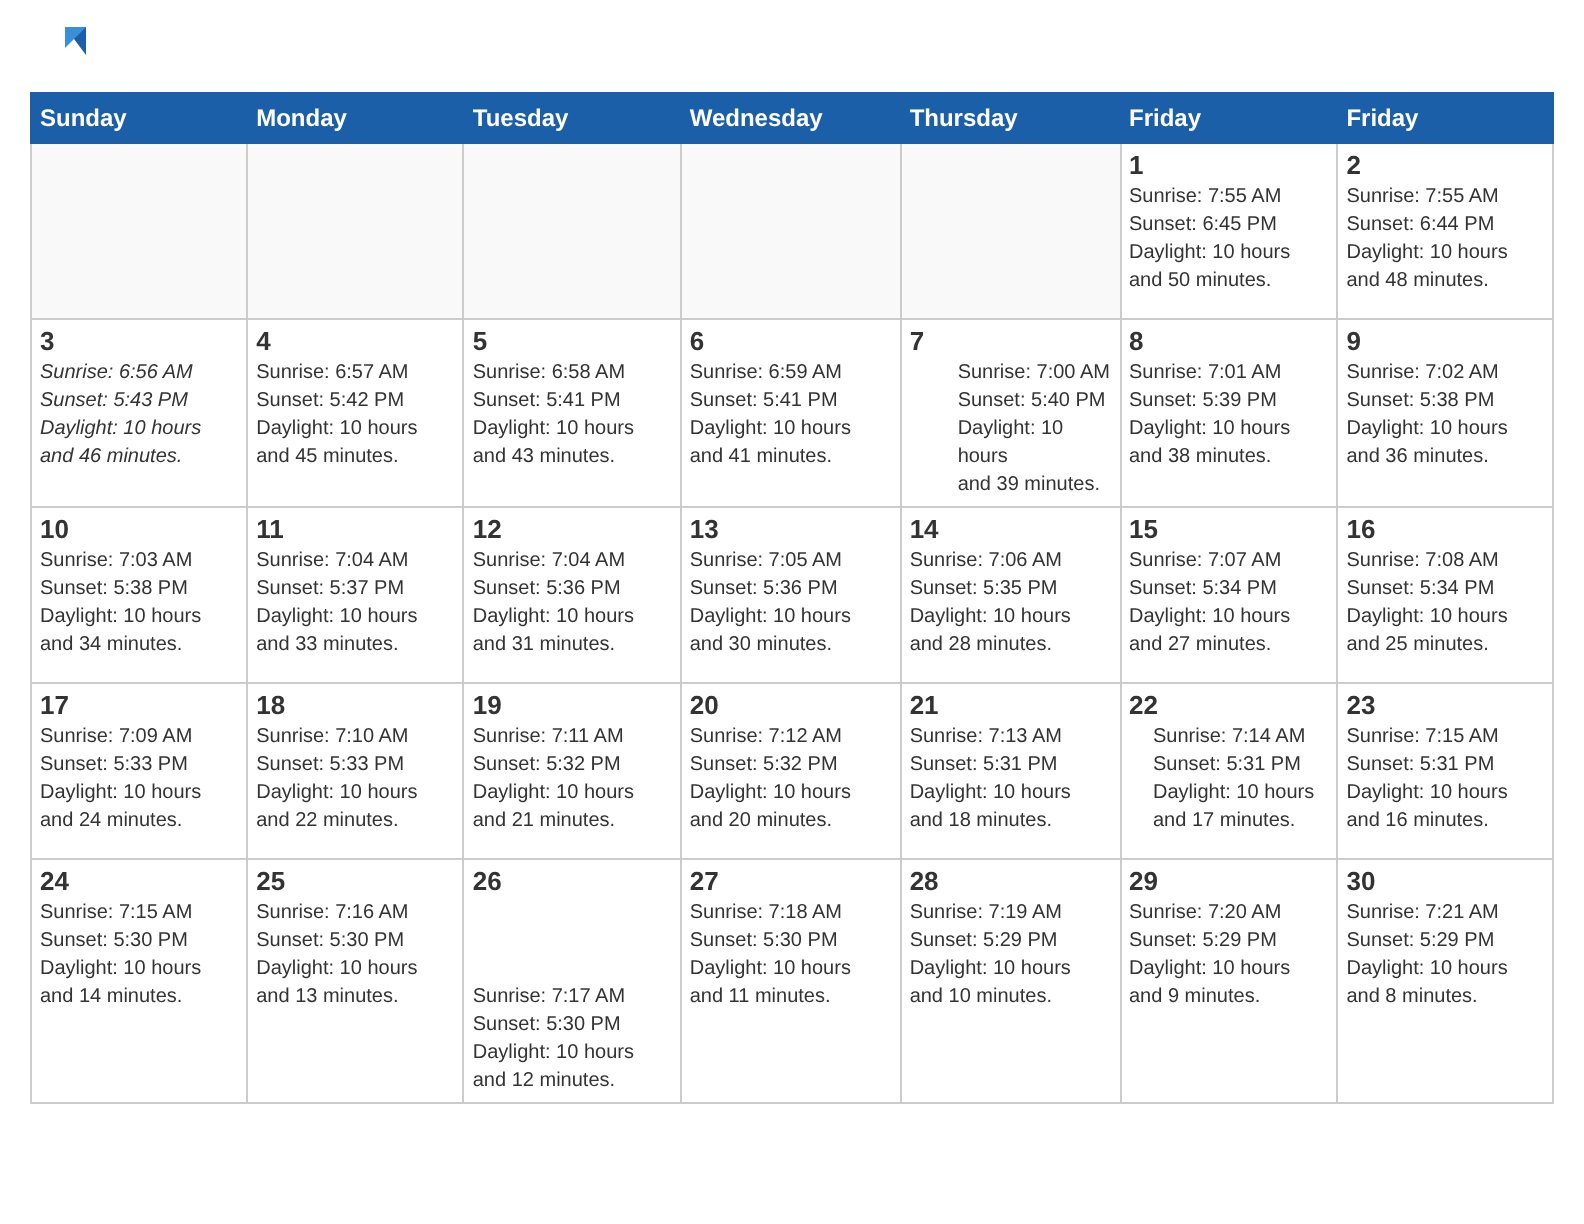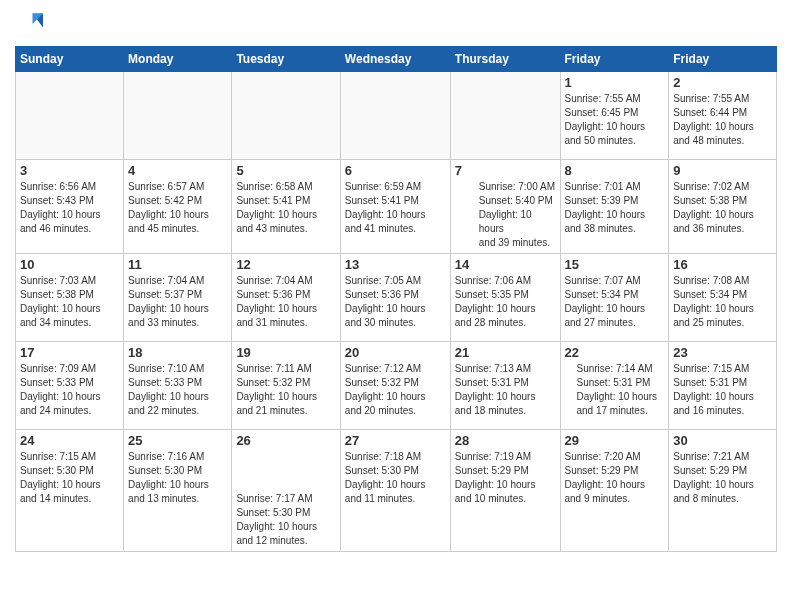--- a/index.html
+++ b/index.html
@@ -150,21 +150,21 @@
             <span class="day-num">2</span>
             <div class="day-info" style="white-space: pre-line;">Sunrise: 7:55 AM
 Sunset: 6:44 PM
 Daylight: 10 hours
 and 48 minutes.</div>
           </td>
         </tr>
         <tr>
           <td>
             <span class="day-num">3</span>
-            <div class="day-info" style="white-space: pre-line;">Sunrise: 6:56 AM
+            <div class="day-info" style="white-space: pre-line; font-style: italic;">Sunrise: 6:56 AM
 Sunset: 5:43 PM
 Daylight: 10 hours
 and 46 minutes.</div>
           </td>
           <td>
             <span class="day-num">4</span>
             <div class="day-info" style="white-space: pre-line;">Sunrise: 6:57 AM
 Sunset: 5:42 PM
 Daylight: 10 hours
 and 45 minutes.</div>

